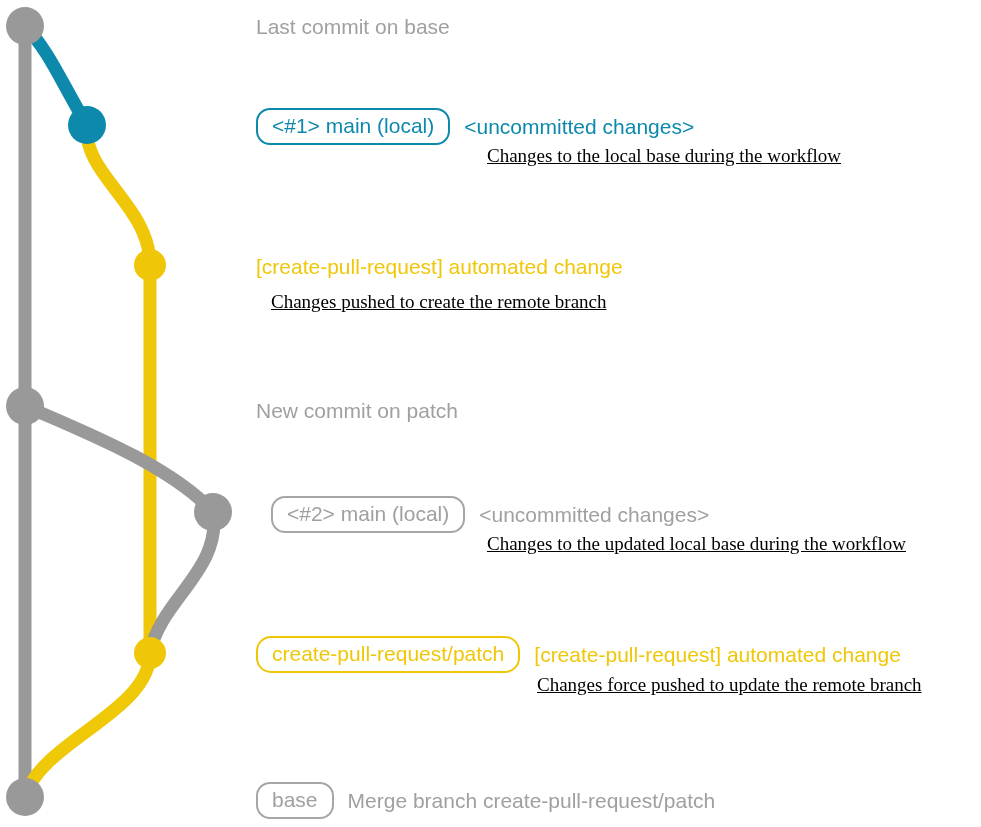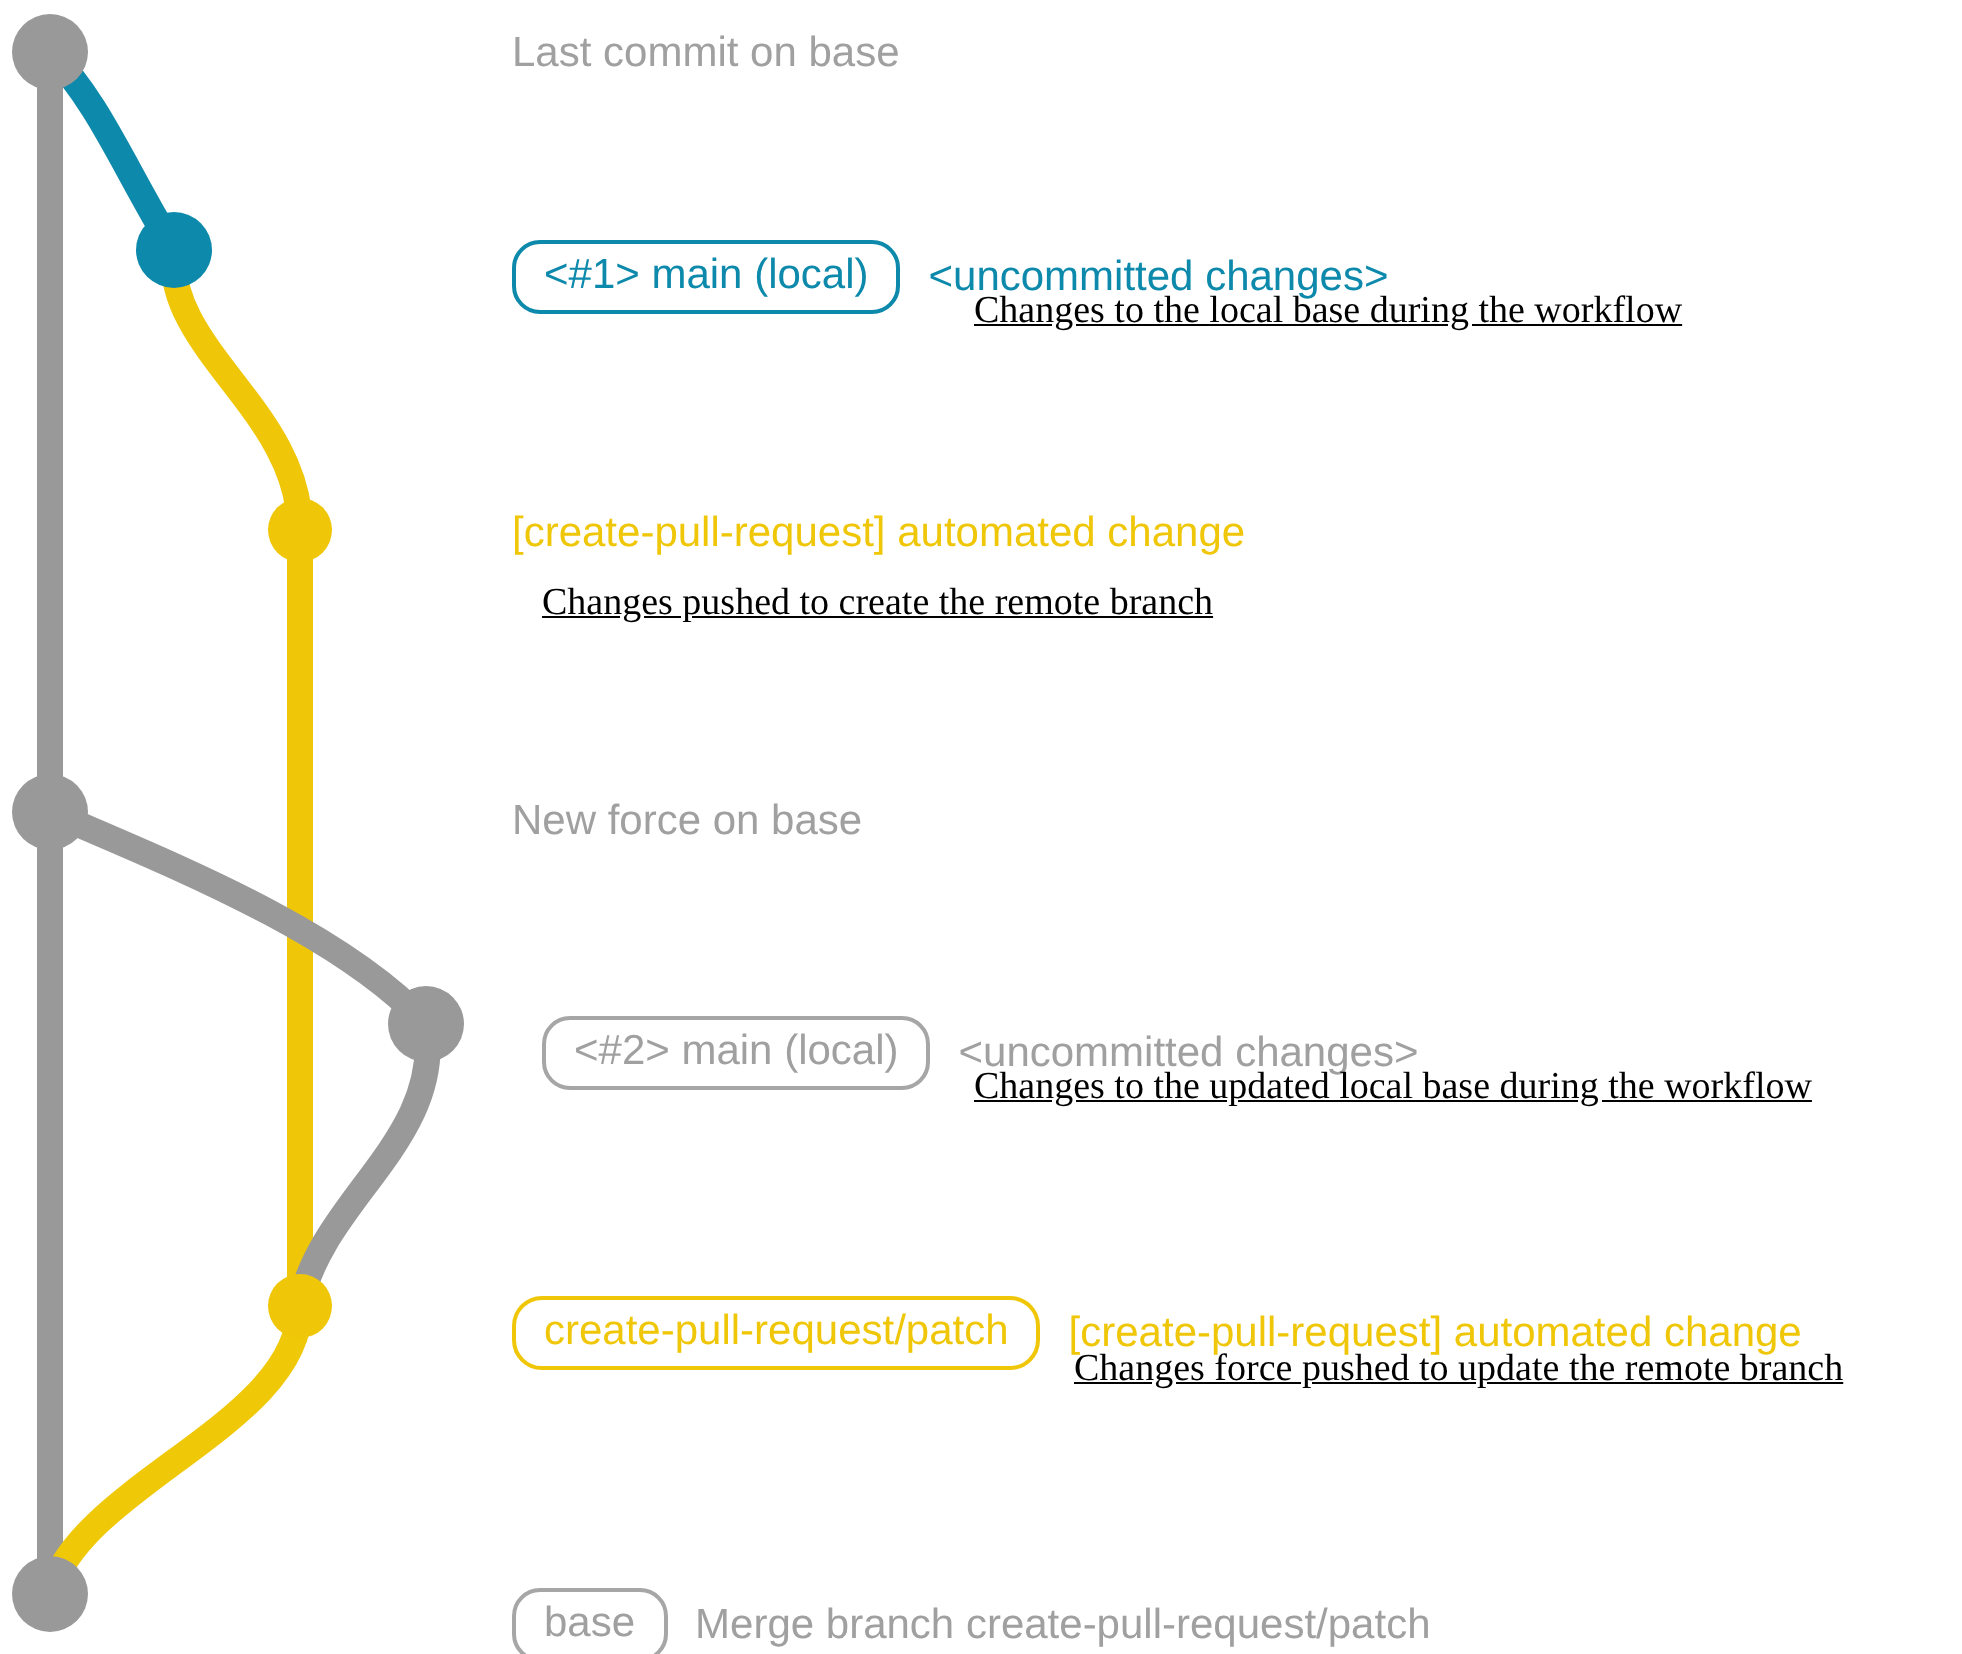--- a/index.html
+++ b/index.html
@@ -26,21 +26,20 @@
     position: absolute;
     left: 0;
     top: 0;
     width: 896px;
     height: 827px;
   }
   .row {
     position: absolute;
     display: flex;
     align-items: center;
-    margin-top: 12px;
   }
   .pill {
     display: inline-flex;
     align-items: center;
     justify-content: center;
     border: 2px solid #999999;
     border-radius: 14px;
     color: #999999;
     font-size: 21px;
     padding: 5px 14px 7px 14px;
@@ -116,21 +115,21 @@
 
   <div class="row" style="left:256px; top:108px;">
     <span class="pill teal">&lt;#1&gt; main (local)</span>
     <span class="subject teal">&lt;uncommitted changes&gt;</span>
   </div>
   <div class="body-text" style="left:487px; top:146px;">Changes to the local base during the workflow</div>
 
   <div class="standalone-subject gold" style="left:256px; top:256px;">[create-pull-request] automated change</div>
   <div class="body-text" style="left:271px; top:292px;">Changes pushed to create the remote branch</div>
 
-  <div class="standalone-subject gray" style="left:256px; top:400px;">New force on base</div>
+  <div class="standalone-subject gray" style="left:256px; top:400px;">New commit on patch</div>
 
   <div class="row" style="left:271px; top:496px;justify-content:space-between;">
     <span class="pill gray">&lt;#2&gt; main (local)</span>
     <span class="subject gray">&lt;uncommitted changes&gt;</span>
   </div>
   <div class="body-text" style="left:487px; top:534px;">Changes to the updated local base during the workflow</div>
 
   <div class="row" style="left:256px; top:636px;">
     <span class="pill gold">create-pull-request/patch</span>
     <span class="subject gold">[create-pull-request] automated change</span>

